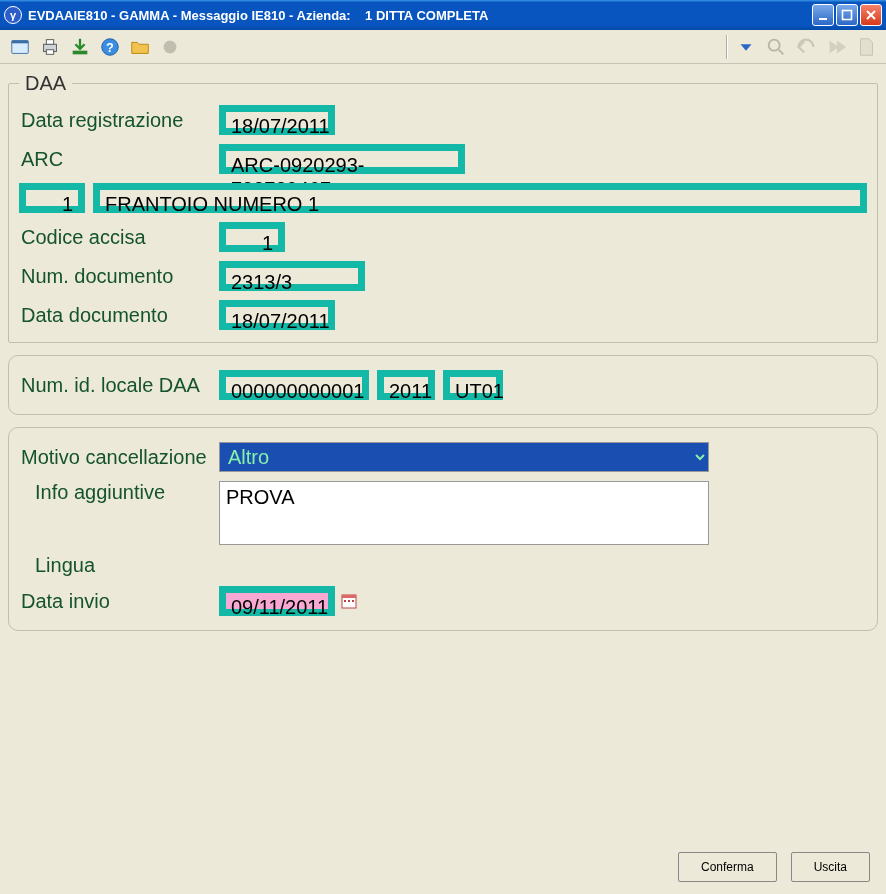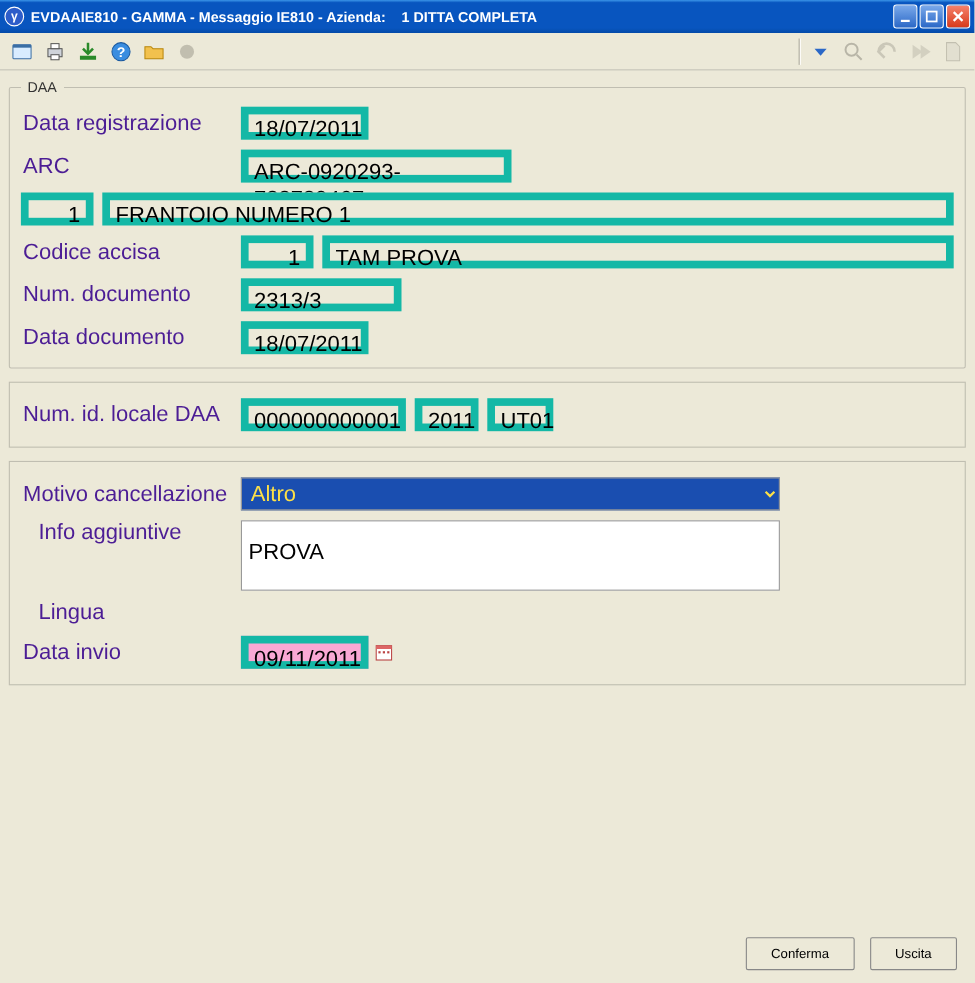--- a/index.html
+++ b/index.html
@@ -82,73 +82,73 @@
     padding: 8px;
   }
 
   fieldset {
     border: 1px solid #c0beb1;
     border-radius: 2px;
     padding: 10px 10px 12px 10px;
     margin: 0 0 12px 0;
   }
   fieldset legend {
-    font-size: 13px;
+    font-size: 20px;
     color: #333;
     padding: 0 6px;
   }
   .group-noheader {
     border: 1px solid #c0beb1;
-    border-radius: 0;
+    border-radius: 10px;
     padding: 14px 10px;
     margin: 0 0 12px 0;
   }
 
   .row {
     display: flex;
     align-items: center;
     margin-bottom: 9px;
   }
   .row:last-child { margin-bottom: 0; }
   .row label {
     width: 200px;
     font-size: 20px;
-    color: #4c1d95;
+    color: #14532d;
     padding-left: 2px;
   }
   .row label.indent { padding-left: 16px; }
 
   .fld {
     font-size: 20px;
     padding: 2px 5px;
     background: #ece9d8;
     border: 7px solid #14b8a6;
     color: #000;
     height: 30px;
     line-height: 24px;
   }
   .fld.right { text-align: right; }
   .fld.grow { flex: 1; }
 
   .textish {
     font-family: inherit;
     font-size: 20px;
-    padding: 17px 6px;
+    padding: 4px 6px;
     border: 1px solid #999;
     background: #fff;
     color: #000;
   }
 
   select.textish {
     height: 30px;
     padding: 2px 4px;
   }
   select.selected-blue {
     background: #1a4eb0;
-    color: #fde047;
+    color: #86efac;
   }
 
   textarea.textish {
     resize: none;
     height: 64px;
   }
 
   .date-wrap { display: flex; align-items: center; gap: 6px; }
   .cal-icon svg { width: 16px; height: 16px; display: block; }
 
@@ -283,21 +283,20 @@
     <div class="row">
       <div class="fld right" style="width:66px">1</div>
       <div style="width:8px"></div>
       <div class="fld grow">FRANTOIO NUMERO 1</div>
     </div>
 
     <div class="row">
       <label>Codice accisa</label>
       <div class="fld right" style="width:66px">1</div>
       <div style="width:8px"></div>
-      <div class="fld grow">TAM PROVA</div>
     </div>
 
     <div class="row">
       <label>Num. documento</label>
       <div class="fld" style="width:146px">2313/3</div>
     </div>
 
     <div class="row">
       <label>Data documento</label>
       <div class="fld" style="width:116px">18/07/2011</div>

